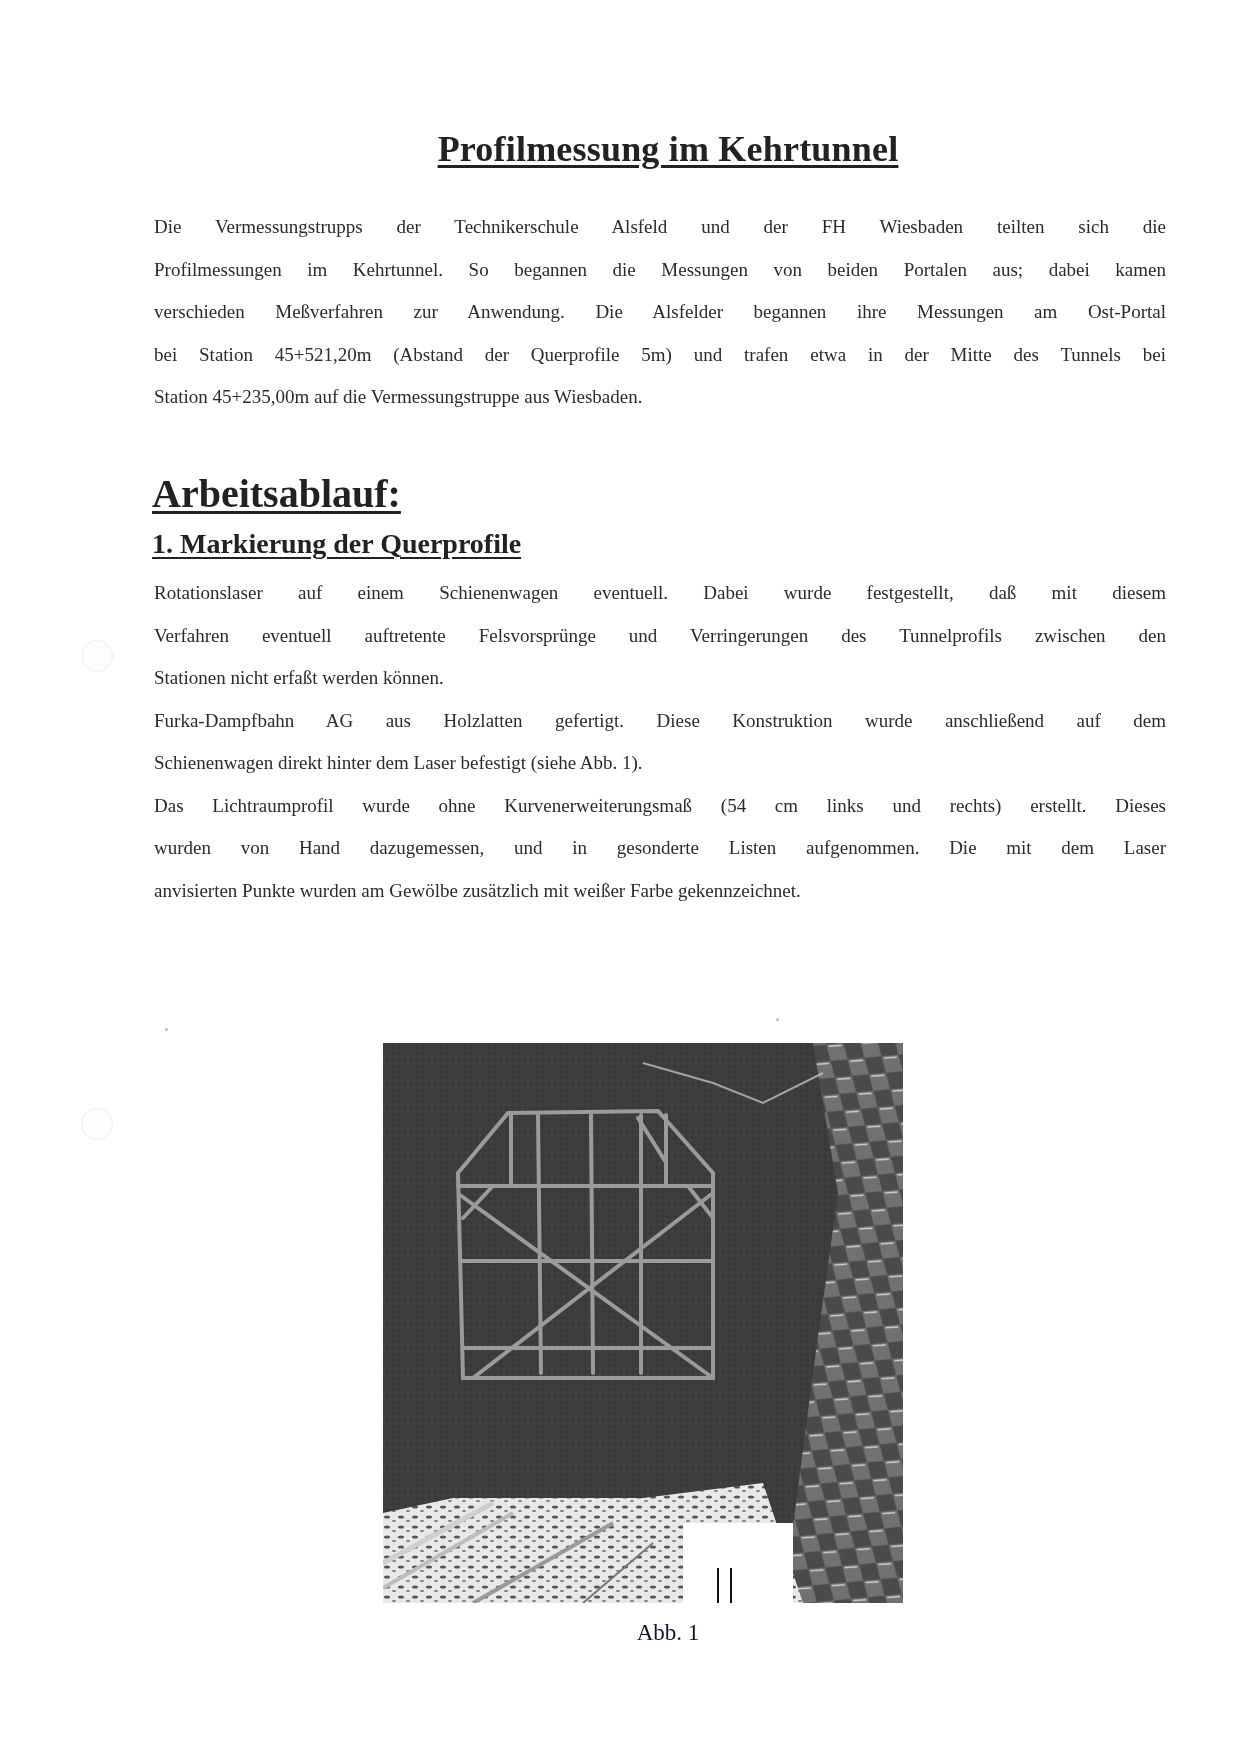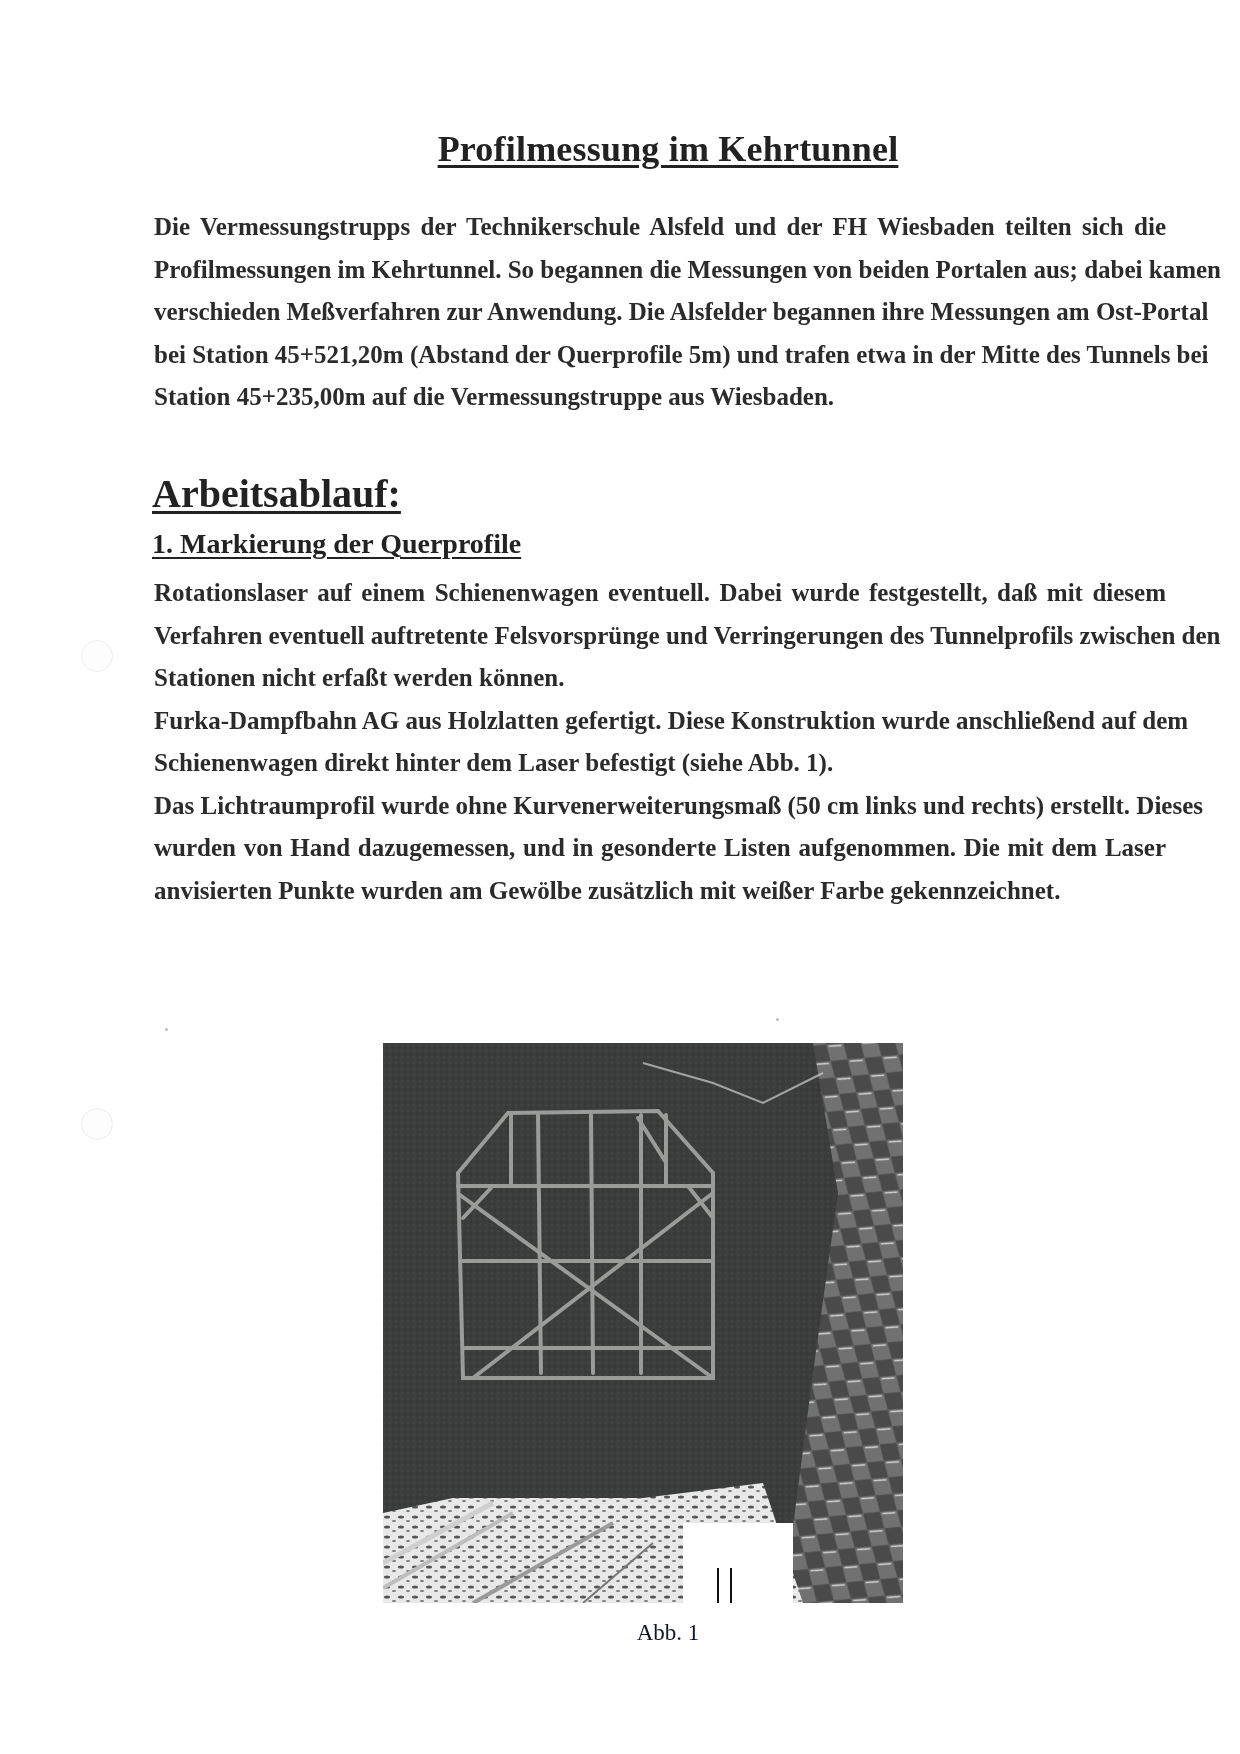--- a/index.html
+++ b/index.html
@@ -10,22 +10,22 @@
     }
     .page { position: absolute; left: 0; top: 0; width: 1240px; height: 1754px; margin-left: 48px; }
     .title {
       position: absolute; left: 0; width: 1240px; top: 128px;
       text-align: center; font-weight: bold; font-size: 36px;
       text-decoration: underline; text-decoration-thickness: 3px;
       text-underline-offset: 4px; color: #222; letter-spacing: 0.2px;
     }
     .para {
       position: absolute; left: 106px; width: 1012px;
-      font-size: 25px; line-height: 42.5px; text-align: justify;
-      text-align-last: left; color: #2b2b2b; font-weight: bold;
+      font-size: 19px; line-height: 42.5px; text-align: justify;
+      text-align-last: left; color: #2b2b2b;
     }
     .para .line { display: block; text-align: justify; text-align-last: justify; white-space: nowrap; }
     .para .line.last { text-align-last: left; }
     .h2 {
       position: absolute; left: 104px; top: 470px;
       font-weight: bold; font-size: 40px; text-decoration: underline;
       text-decoration-thickness: 3px; text-underline-offset: 4px; color: #222;
     }
     .h3 {
       position: absolute; left: 104px; top: 528px;
@@ -70,21 +70,21 @@
 
   <div class="h2">Arbeitsablauf:</div>
   <div class="h3">1. Markierung der Querprofile</div>
 
   <div class="para" style="top:572px;">
     <span class="line">Rotationslaser auf einem Schienenwagen eventuell. Dabei wurde festgestellt, daß mit diesem</span>
     <span class="line">Verfahren eventuell auftretente Felsvorsprünge und Verringerungen des Tunnelprofils zwischen den</span>
     <span class="line last">Stationen nicht erfaßt werden können.</span>
     <span class="line">Furka-Dampfbahn AG aus Holzlatten gefertigt. Diese Konstruktion wurde anschließend auf dem</span>
     <span class="line last">Schienenwagen direkt hinter dem Laser befestigt (siehe Abb. 1).</span>
-    <span class="line">Das Lichtraumprofil wurde ohne Kurvenerweiterungsmaß (50 cm links und rechts) erstellt. Dieses</span>
+    <span class="line">Das Lichtraumprofil wurde ohne Kurvenerweiterungsmaß (54 cm links und rechts) erstellt. Dieses</span>
     <span class="line">wurden von Hand dazugemessen, und in gesonderte Listen aufgenommen. Die mit dem Laser</span>
     <span class="line last">anvisierten Punkte wurden am Gewölbe zusätzlich mit weißer Farbe gekennzeichnet.</span>
   </div>
 
   <div class="figure">
     <svg width="520" height="560" viewBox="0 0 520 560">
       <defs>
         <pattern id="grain" width="6" height="6" patternUnits="userSpaceOnUse">
           <rect width="6" height="6" fill="#3a3d3b"></rect>
           <circle cx="1" cy="2" r="0.8" fill="#4a4d4b"></circle>

